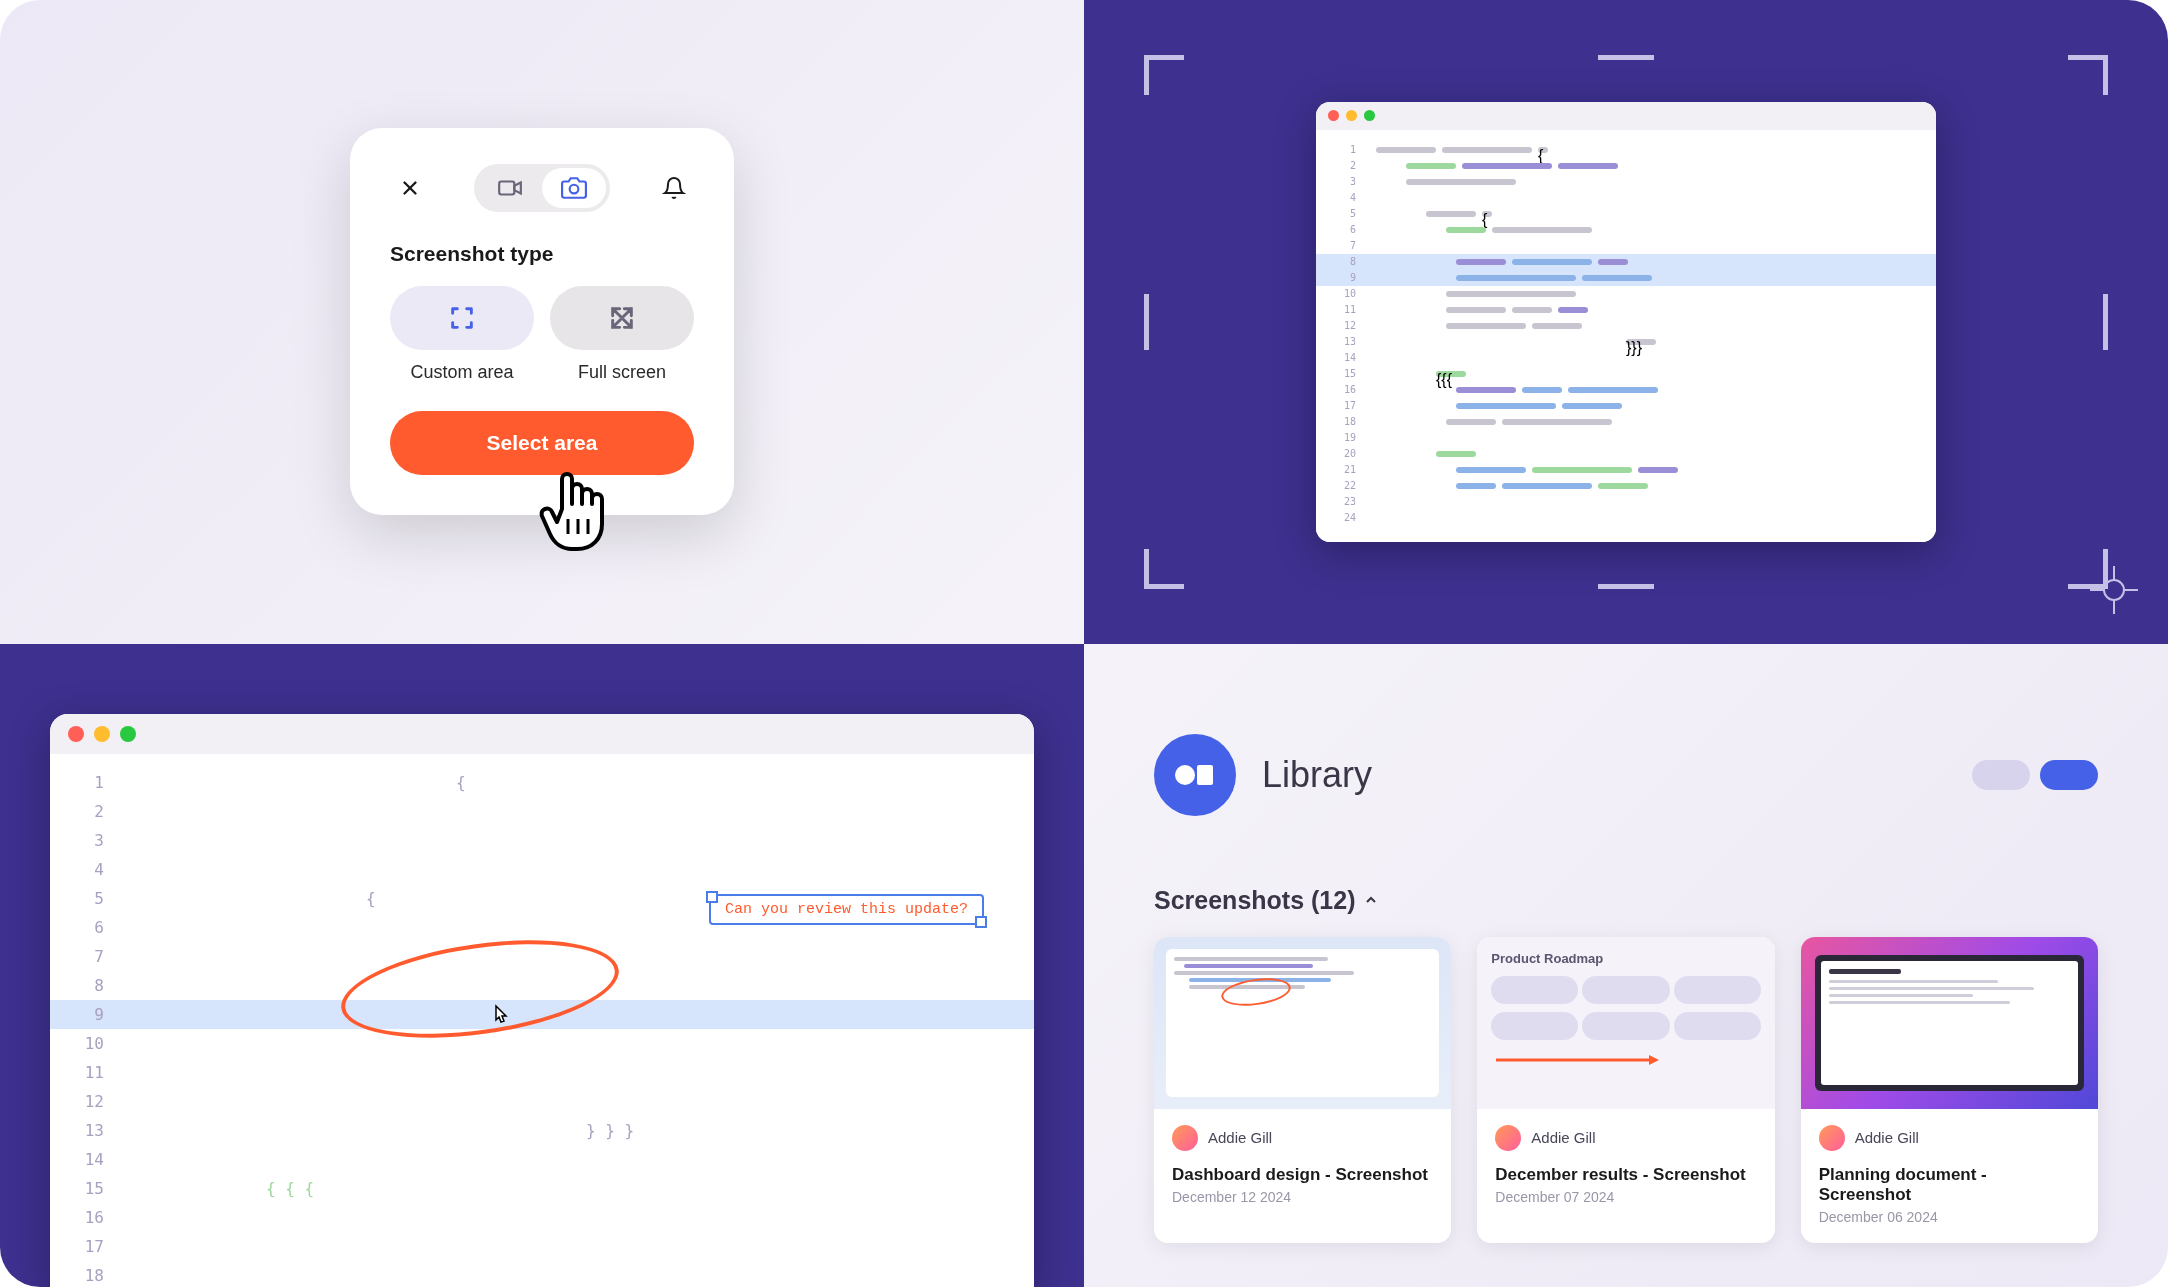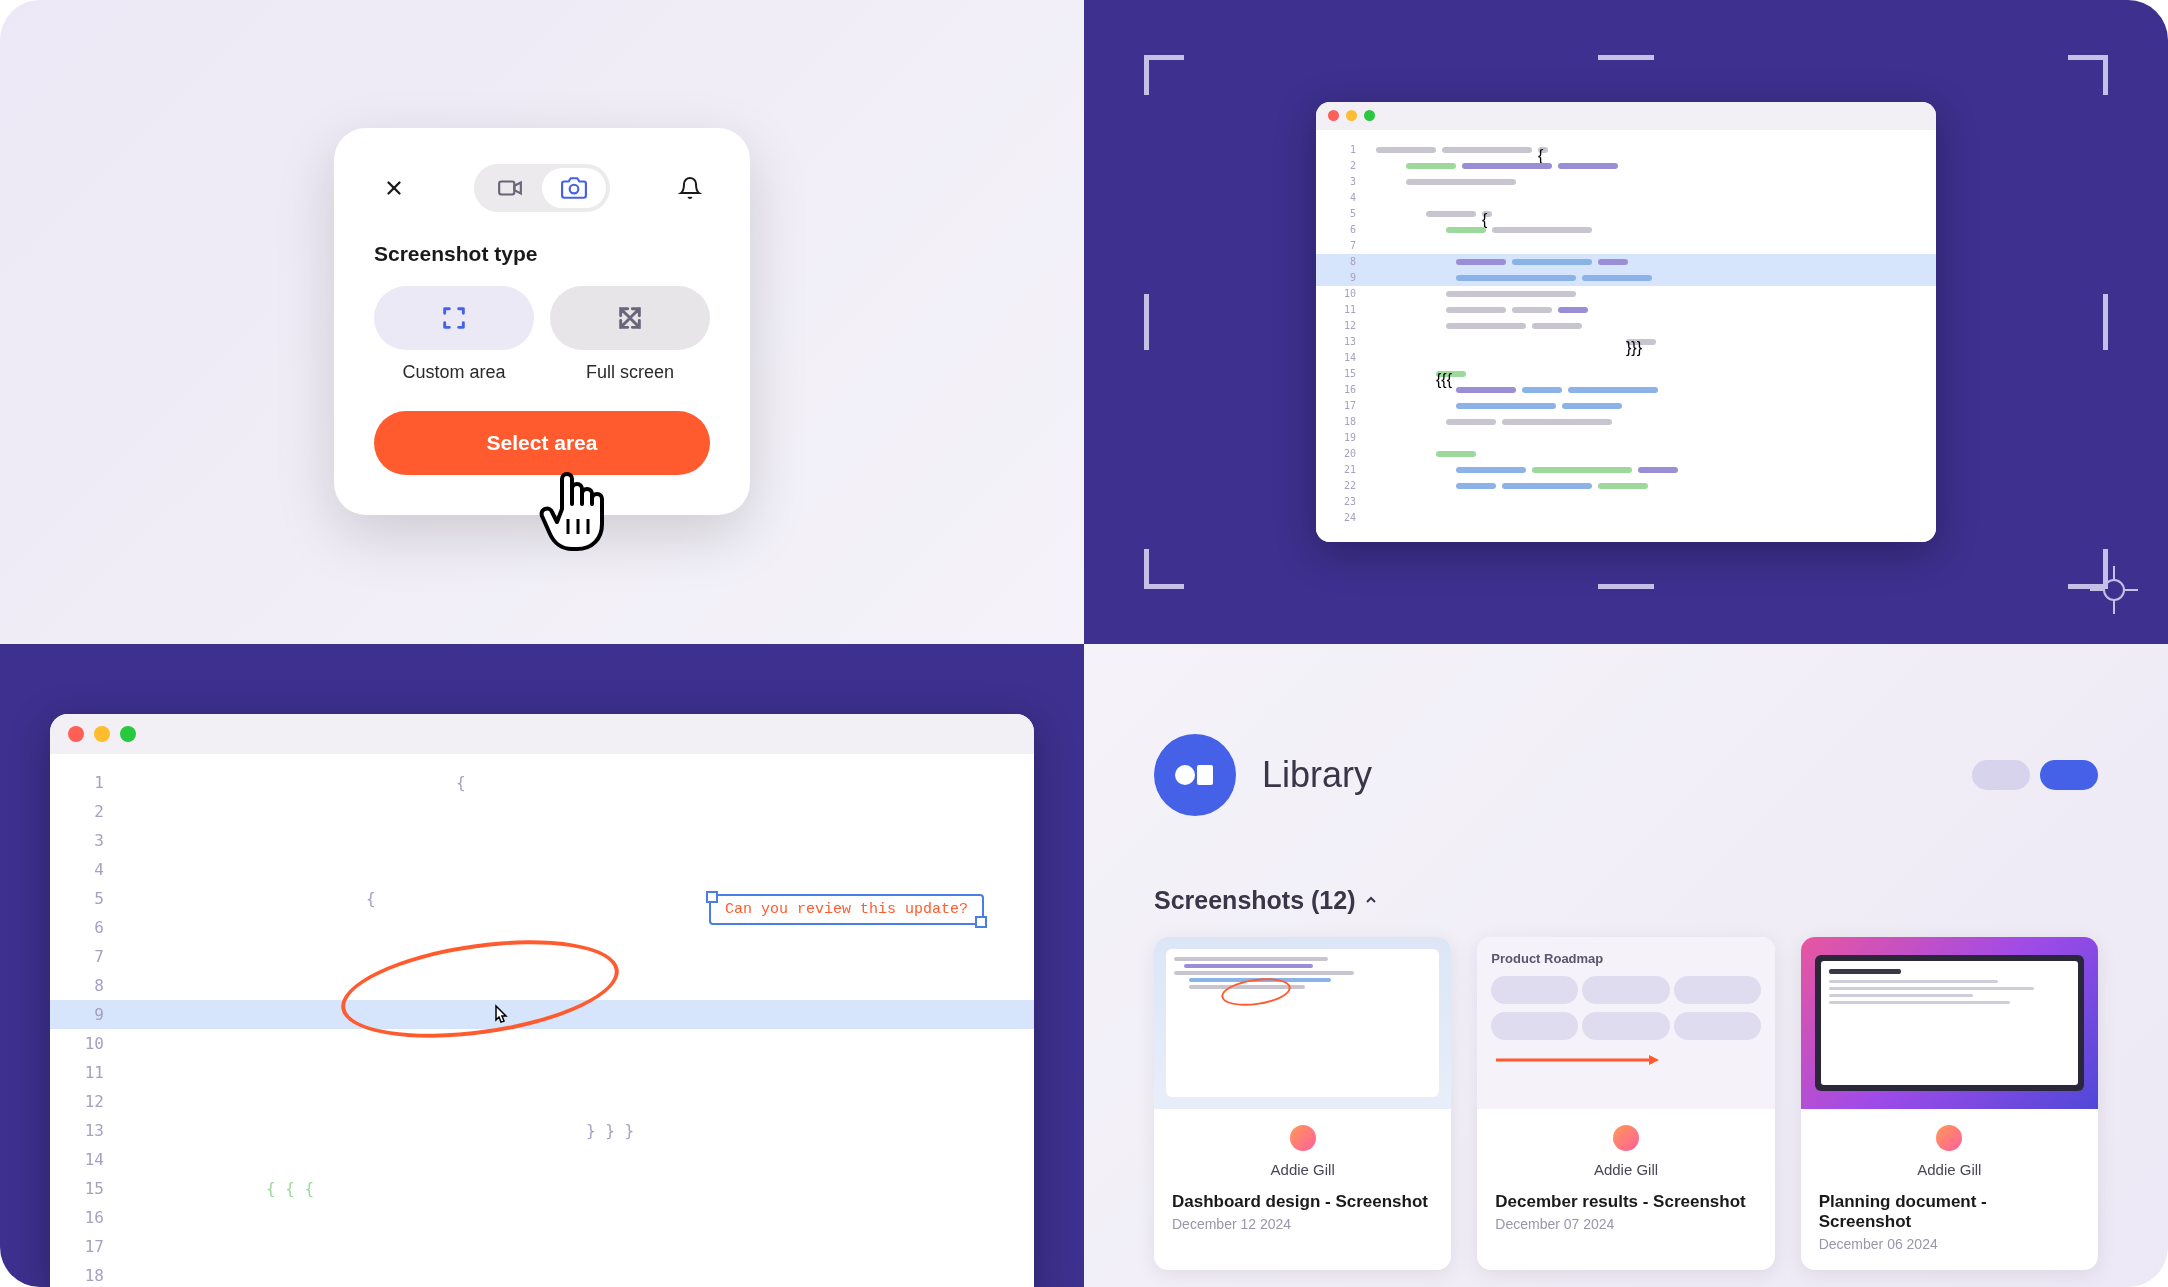--- a/index.html
+++ b/index.html
@@ -1,21 +1,21 @@
 <!DOCTYPE html>
 <html><head>
 <meta charset="utf-8">
 <style>
 * { margin: 0; padding: 0; box-sizing: border-box; }
 body { font-family: -apple-system, BlinkMacSystemFont, 'Segoe UI', sans-serif; background: #fff; }
 .grid { display: grid; grid-template-columns: 1fr 1fr; grid-template-rows: 1fr 1fr; width: 2168px; height: 1287px; }
 
 
 .q1 { background: linear-gradient(135deg, #ece8f5 0%, #f5f3f9 100%); border-radius: 40px 0 0 0; display: flex; align-items: center; justify-content: center; padding: 60px; }
-.popup { background: #fff; border-radius: 32px; padding: 36px 40px 40px; width: 416px; box-shadow: 0 20px 60px rgba(0,0,0,0.15); position: relative; }
+.popup { background: #fff; border-radius: 32px; padding: 36px 40px 40px; width: 384px; box-shadow: 0 20px 60px rgba(0,0,0,0.15); position: relative; }
 .popup-header { display: flex; align-items: center; justify-content: space-between; margin-bottom: 30px; }
 .close-btn { width: 40px; height: 40px; display: flex; align-items: center; justify-content: center; cursor: pointer; }
 .mode-toggle { display: flex; background: #eceaec; border-radius: 24px; padding: 4px; }
 .mode-btn { width: 64px; height: 40px; border-radius: 20px; display: flex; align-items: center; justify-content: center; cursor: pointer; }
 .mode-btn.active { background: #fff; }
 .bell-btn { width: 40px; height: 40px; display: flex; align-items: center; justify-content: center; cursor: pointer; }
 .section-title { font-size: 21px; font-weight: 700; color: #1a1a1a; margin-bottom: 20px; }
 .type-options { display: flex; gap: 16px; margin-bottom: 28px; }
 .type-opt { flex: 1; display: flex; flex-direction: column; align-items: center; gap: 12px; }
 .type-pill { width: 100%; height: 64px; border-radius: 32px; display: flex; align-items: center; justify-content: center; cursor: pointer; }
@@ -81,21 +81,21 @@
 .lib-title { font-size: 36px; font-weight: 500; color: #3a3648; }
 .view-toggle { display: flex; gap: 10px; }
 .view-pill { width: 58px; height: 30px; border-radius: 15px; }
 .view-pill.inactive { background: #d8d3ec; }
 .view-pill.active { background: #4461e8; }
 .section-header { font-size: 25px; font-weight: 600; color: #3a3648; margin-bottom: 22px; display: flex; align-items: center; gap: 8px; }
 .cards { display: flex; gap: 26px; }
 .card { flex: 1; background: #fff; border-radius: 14px; overflow: hidden; box-shadow: 0 4px 20px rgba(0,0,0,0.08); }
 .card-thumb { height: 172px; background: #e8ebf5; position: relative; overflow: hidden; }
 .card-body { padding: 16px 18px 18px; }
-.card-author { display: flex; align-items: center; gap: 10px; margin-bottom: 14px; flex-direction: column; }
+.card-author { display: flex; align-items: center; gap: 10px; margin-bottom: 14px; }
 .avatar { width: 26px; height: 26px; border-radius: 50%; background: linear-gradient(135deg, #ff9a56, #ff5e9c); }
 .author-name { font-size: 15px; color: #4a4658; }
 .card-title { font-size: 17px; font-weight: 700; color: #1a1a1a; margin-bottom: 4px; }
 .card-date { font-size: 14px; color: #9a96a8; }
 </style>
 </head>
 <body>
 
 <div class="grid">
 

